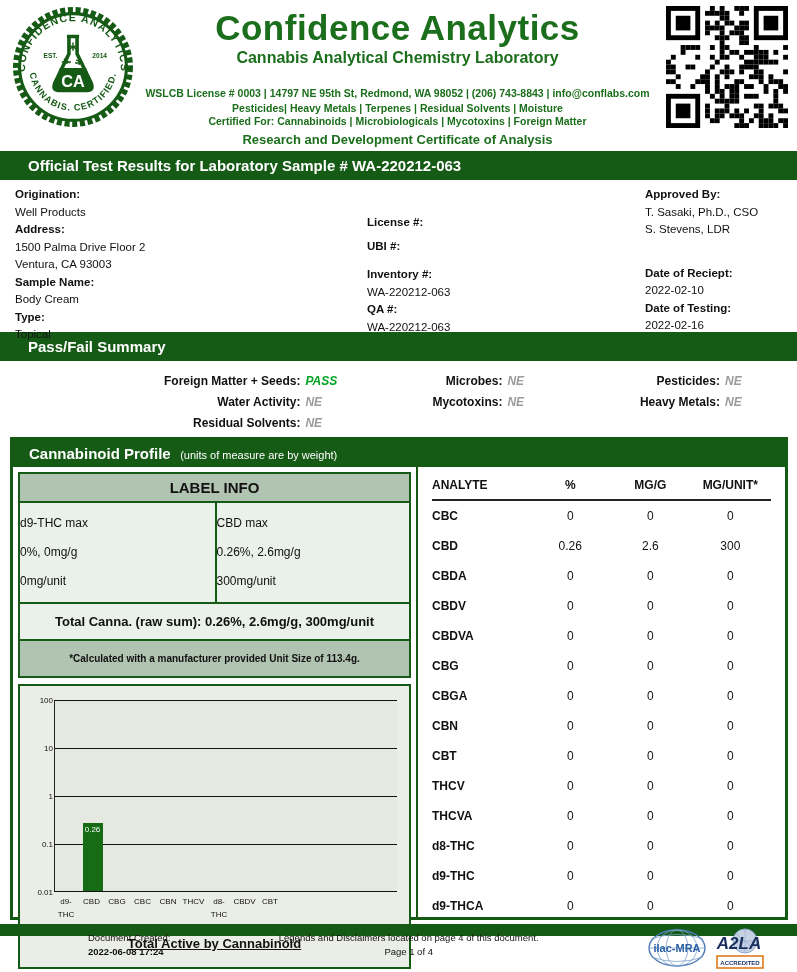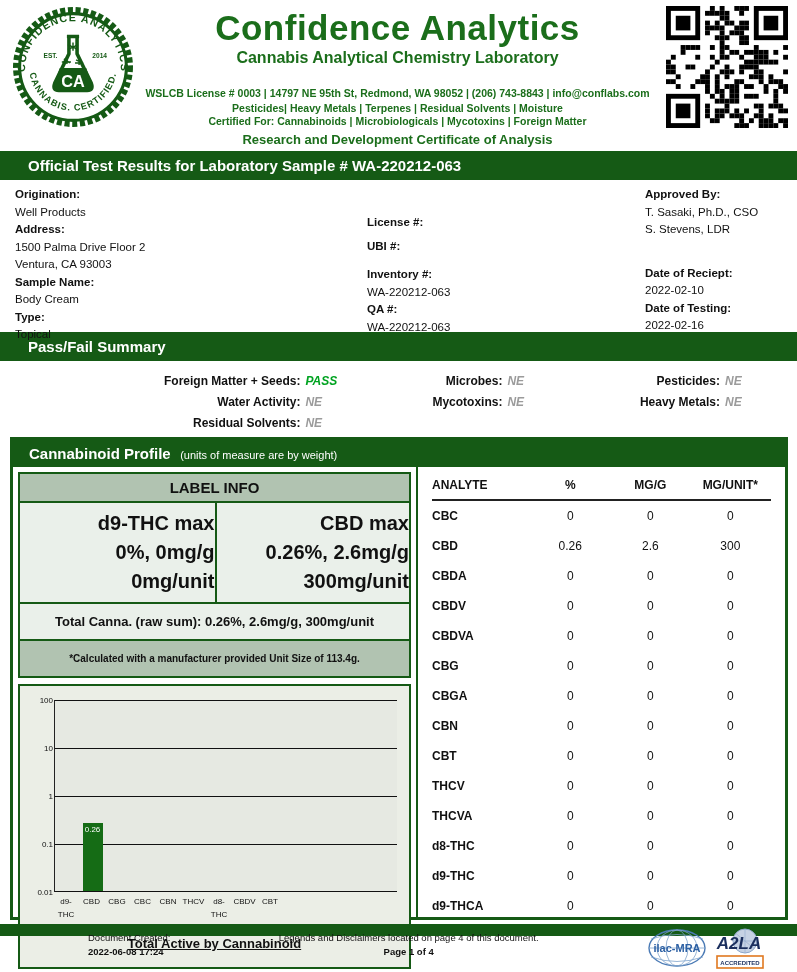--- a/index.html
+++ b/index.html
@@ -50,21 +50,21 @@
   .canna-banner .t1{font-size:15px; font-weight:bold;}
   .canna-banner .t2{font-size:11px; margin-left:5px;}
   .canna-body{display:flex; height:calc(100% - 27px);}
   .canna-left{width:403px; padding:5px; flex:0 0 auto;}
   .canna-right{flex:1; padding:4px 14px 0 14px; border-left:2px solid var(--dk);}
   
   .li{border:2px solid var(--dk);}
   .li-head{background:var(--sage); text-align:center; font-weight:bold; font-size:15px;
     padding:5px 0; border-bottom:2px solid var(--dk);}
   .li-cells{display:flex; background:var(--cell); border-bottom:2px solid var(--dk);}
-  .li-cell{width:50%; text-align:right; font-weight:bold; font-size:20px;
+  .li-cell{width:50%; text-align:left; font-weight:normal; font-size:12px;
     line-height:29px; padding:6px 0;}
   .li-cell + .li-cell{border-left:2px solid var(--dk);}
   .li-total{background:var(--cell); text-align:center; font-weight:bold; font-size:13px;
     padding:10px 0; border-bottom:2px solid var(--dk);}
   .li-note{background:var(--sage); text-align:center; font-weight:bold; font-size:10px; padding:12px 0;}
   
   .chart-panel{margin-top:6px; border:2px solid var(--dk); background:var(--panel);
     padding:14px 8px 6px 8px;}
   .plot{position:relative; height:192px; margin-left:26px; margin-right:4px;
     background:var(--plot); border-left:1px solid #222; border-bottom:1px solid #111;}
@@ -80,21 +80,21 @@
   .at-row{display:flex; align-items:center; height:30px; font-size:12px;}
   .at-head{font-weight:bold; border-bottom:2px solid #222; height:30px;}
   .at-c0{width:29%; font-weight:bold; text-align:left;}
   .at-c1,.at-c2,.at-c3{width:23.6%; text-align:center;}
   
   .foot-rule{position:absolute; left:0; right:0; bottom:36px; height:12px; background:var(--dk);}
   .foot{position:absolute; left:0; right:0; bottom:12px; height:34px; display:flex; font-size:9.5px;}
   .foot-left{margin-left:88px; padding-top:5px; line-height:1.45;}
   .foot-left .b{font-weight:bold;}
   .foot-center{flex:1; text-align:center; padding-top:5px; line-height:1.45;}
-  .foot-center .b{font-weight:bold;}
+  .foot-center .b{font-weight:normal;}
   .foot-logos{width:150px; display:flex; padding-top:2px;}
 </style>
 </head>
 <body>
 
 <div class="hdr">
   <svg class="seal" viewBox="0 0 120 120">
     <circle cx="60" cy="60" r="56" fill="none" stroke="#155a15" stroke-width="6" stroke-dasharray="5 2.6"></circle>
     <circle cx="60" cy="60" r="52.5" fill="#fff" stroke="#155a15" stroke-width="3"></circle>
     <defs>

